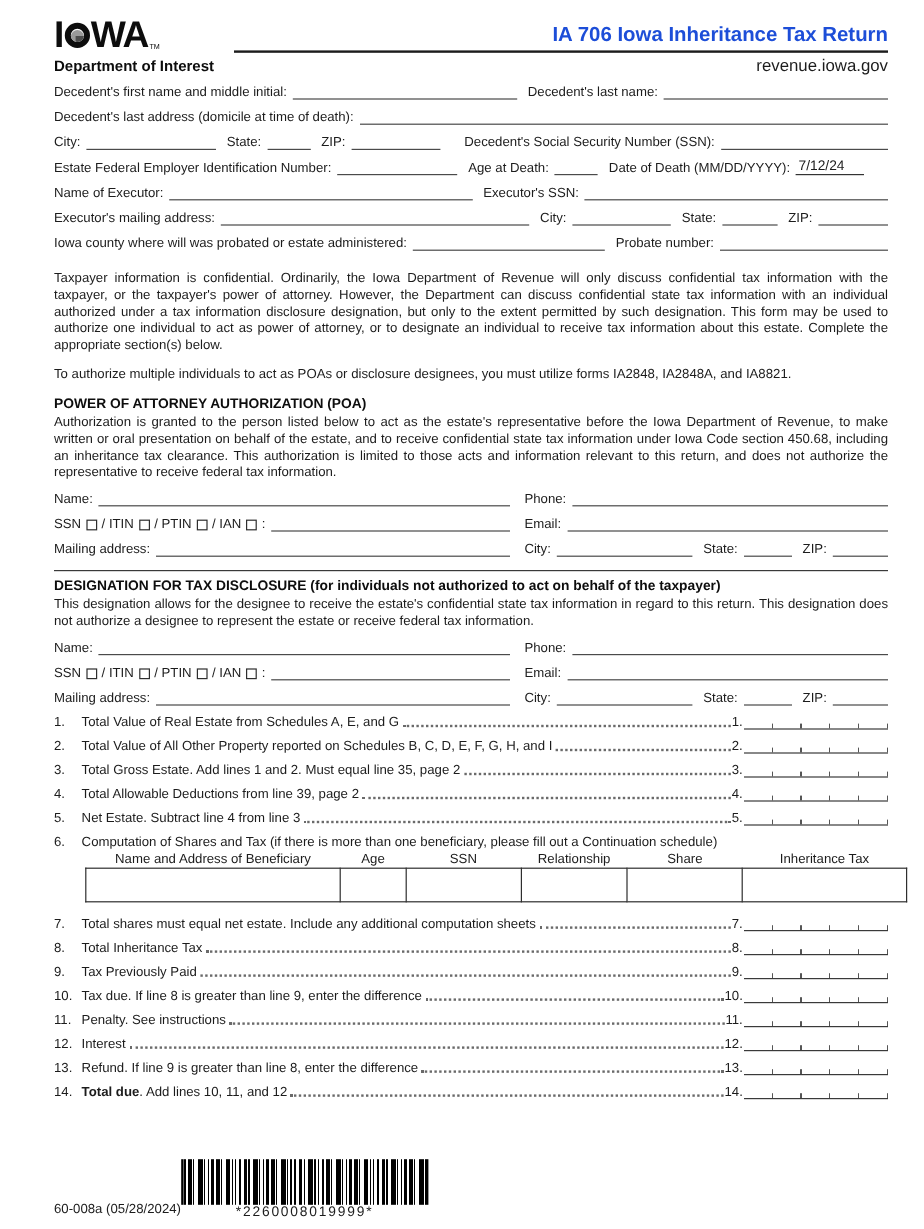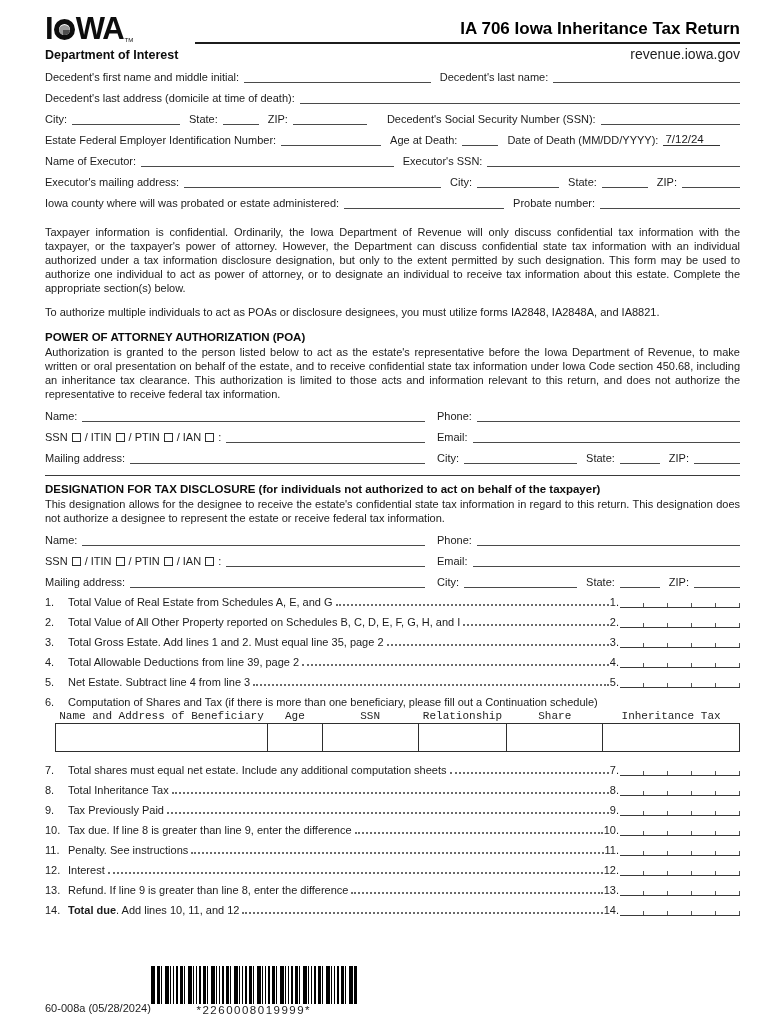--- a/index.html
+++ b/index.html
@@ -16,21 +16,21 @@
   .header { display:flex; align-items:flex-end; }
   .logo-block { width:150px; flex:none; }
   .logo-row { display:flex; align-items:center; height:34px; }
   .logo-letter { font-size:31px; font-weight:800; letter-spacing:-1px; color:#0d0d0d; line-height:30px; }
   .logo-o { display:inline-block; width:21px; height:21px; border:5px solid #0d0d0d; border-radius:50%; position:relative; margin:0 1px; overflow:hidden; background:#fff; }
   .logo-o::before { content:""; position:absolute; left:0; right:0; bottom:-1px; height:11px; background:#9a9a9a; border-radius:50% 50% 0 0; }
   .logo-o::after { content:""; position:absolute; left:4px; bottom:0; width:13px; height:5px; background:#4d4d4d; border-radius:0 60% 0 0; }
   .logo-tm { font-size:6px; align-self:flex-end; margin:0 0 3px 1px; color:#0d0d0d; }
   .dept { font-weight:bold; font-size:12.5px; margin-top:2px; color:#0d0d0d; }
   .header-right { flex:1; text-align:right; }
-  .form-title { font-size:17px; font-weight:bold; color:#000000; }
+  .form-title { font-size:17px; font-weight:bold; color:#1d4ed8; }
   .header-rule { border-bottom:2px solid #1c1c1c; margin-top:3px; }
   .website { font-size:14px; margin-top:2px; color:#1c1c1c; }
 
   
   .frow { display:flex; align-items:flex-end; margin-top:9px; white-space:nowrap; height:12px; }
   .lbl { padding-right:5px; flex:none; }
   .blank { border-bottom:1px solid #4a4a4a; height:11px; flex:none; }
   .grow { flex:1; }
   .mr { margin-right:9px; }
   .fillval { border-bottom:1px solid #333; padding:0 16px 0 2px; flex:none; font-size:11.5px; }
@@ -53,21 +53,21 @@
   .cnum { width:23px; flex:none; }
   .clabel { flex:none; }
   .dots { flex:1; border-bottom:2px dotted #6a6a6a; margin:0 1px 2px 3px; min-width:10px; }
   .rnum { flex:none; padding-right:1px; }
   .amt { flex:none; width:120px; height:11px; border-bottom:1px solid #3a3a3a;
          background-image:repeating-linear-gradient(to right, transparent 0 23px, #555 23px 24px);
          background-size:100% 4px; background-repeat:no-repeat; background-position:0 100%; }
   .b { font-weight:bold; }
 
   
-  .btable { width:calc(100% - 10px); margin:1px 0 0 10px; border-collapse:collapse; table-layout:fixed;font-family:Liberation Mono, monospace; }
+  .btable { width:calc(100% - 10px); margin:1px 0 0 26px; border-collapse:collapse; table-layout:fixed; }
   .btable th { font-weight:normal; font-size:11px; text-align:center; padding:1px 0; }
   .btable td { border:1px solid #2e2e2e; height:28px; padding:0; }
 
   
   .footer { position:absolute; left:45px; right:30px; bottom:8px; display:flex; justify-content:flex-start; align-items:flex-end; }
   .form-number { font-size:11px; padding-bottom:2px; }
   .barcode-block { text-align:center; margin-right:22px; }
   .barcode { width:206px; height:38px;
     background:repeating-linear-gradient(90deg,
       #000 0 2px, #fff 2px 4px, #000 4px 7px, #fff 7px 8px,

